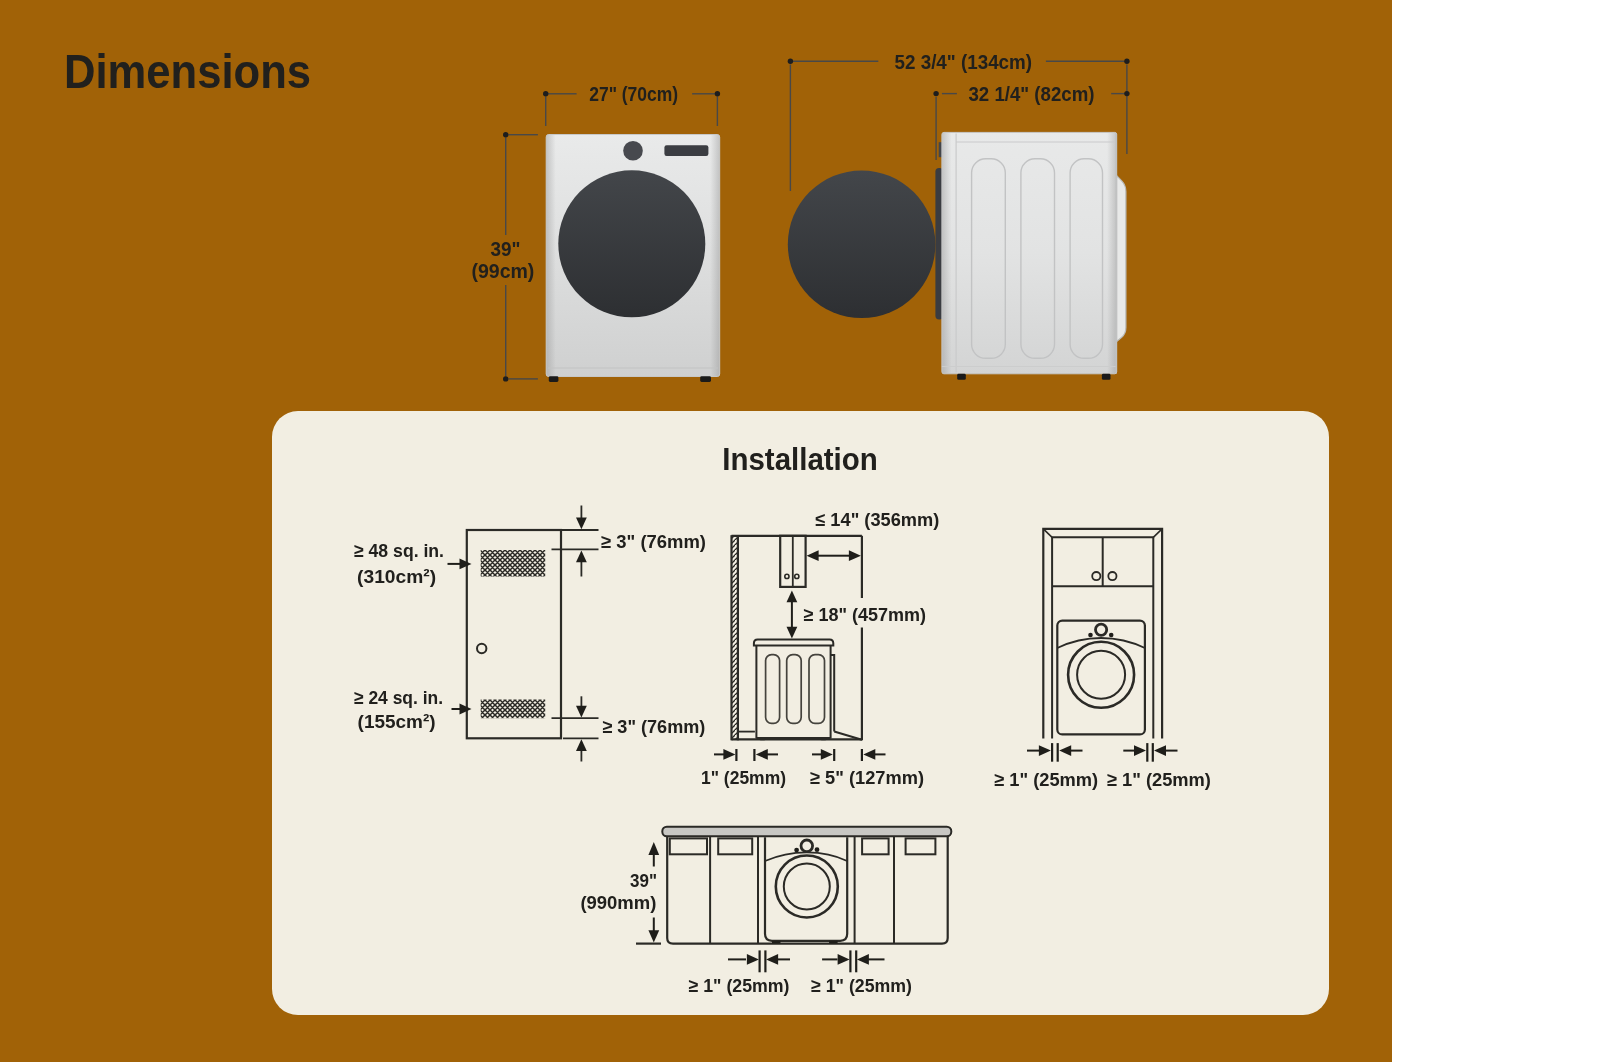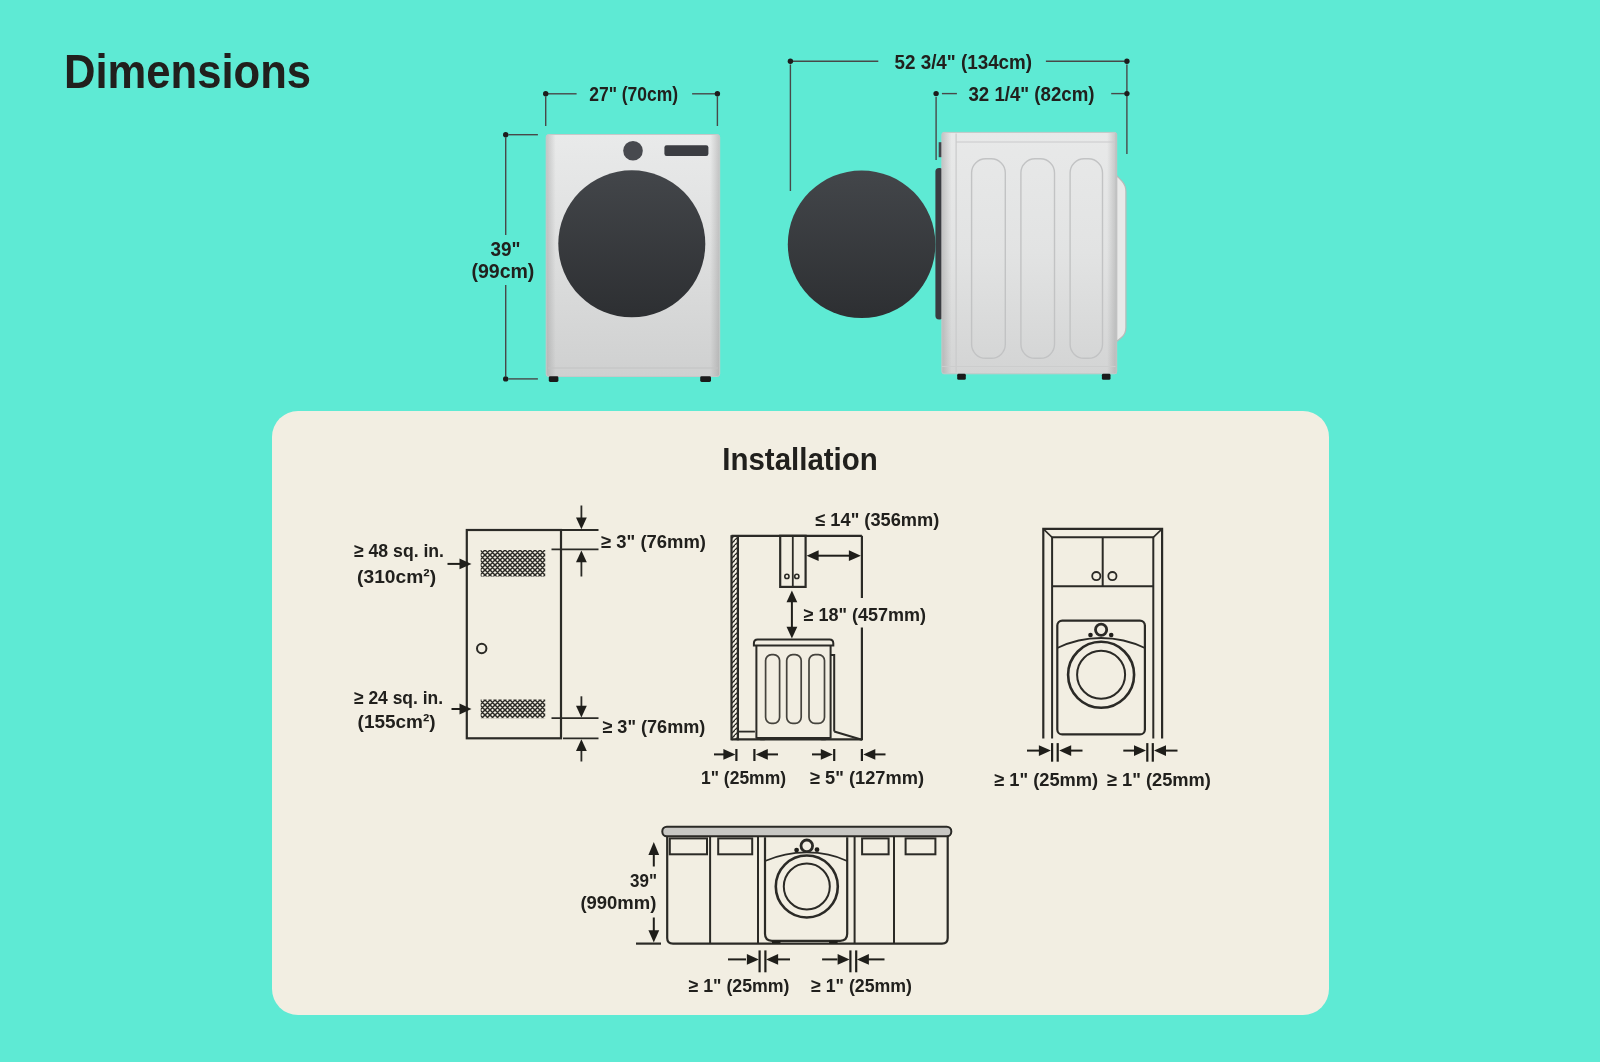--- a/index.html
+++ b/index.html
@@ -1,16 +1,16 @@
 <!DOCTYPE html>
 <html><head>
 <meta charset="utf-8">
 <style>
   html,body{margin:0;padding:0;background:#ffffff;}
-  .page{position:relative;width:1600px;height:1062px;overflow:hidden;background:#5eead4;
+  .page{position:relative;width:1392px;height:1062px;overflow:hidden;background:#a16207;
         font-family:"Liberation Sans", sans-serif;}
   svg text{font-family:"Liberation Sans", sans-serif;font-weight:bold;fill:#21201d;}
 </style>
 </head>
 <body>
 <div class="page">
 <svg width="1600" height="1062" viewBox="0 0 1600 1062">
 <defs>
   <linearGradient id="gFront" x1="0" y1="0" x2="0" y2="1">
     <stop offset="0" stop-color="#e9eaea"></stop>

